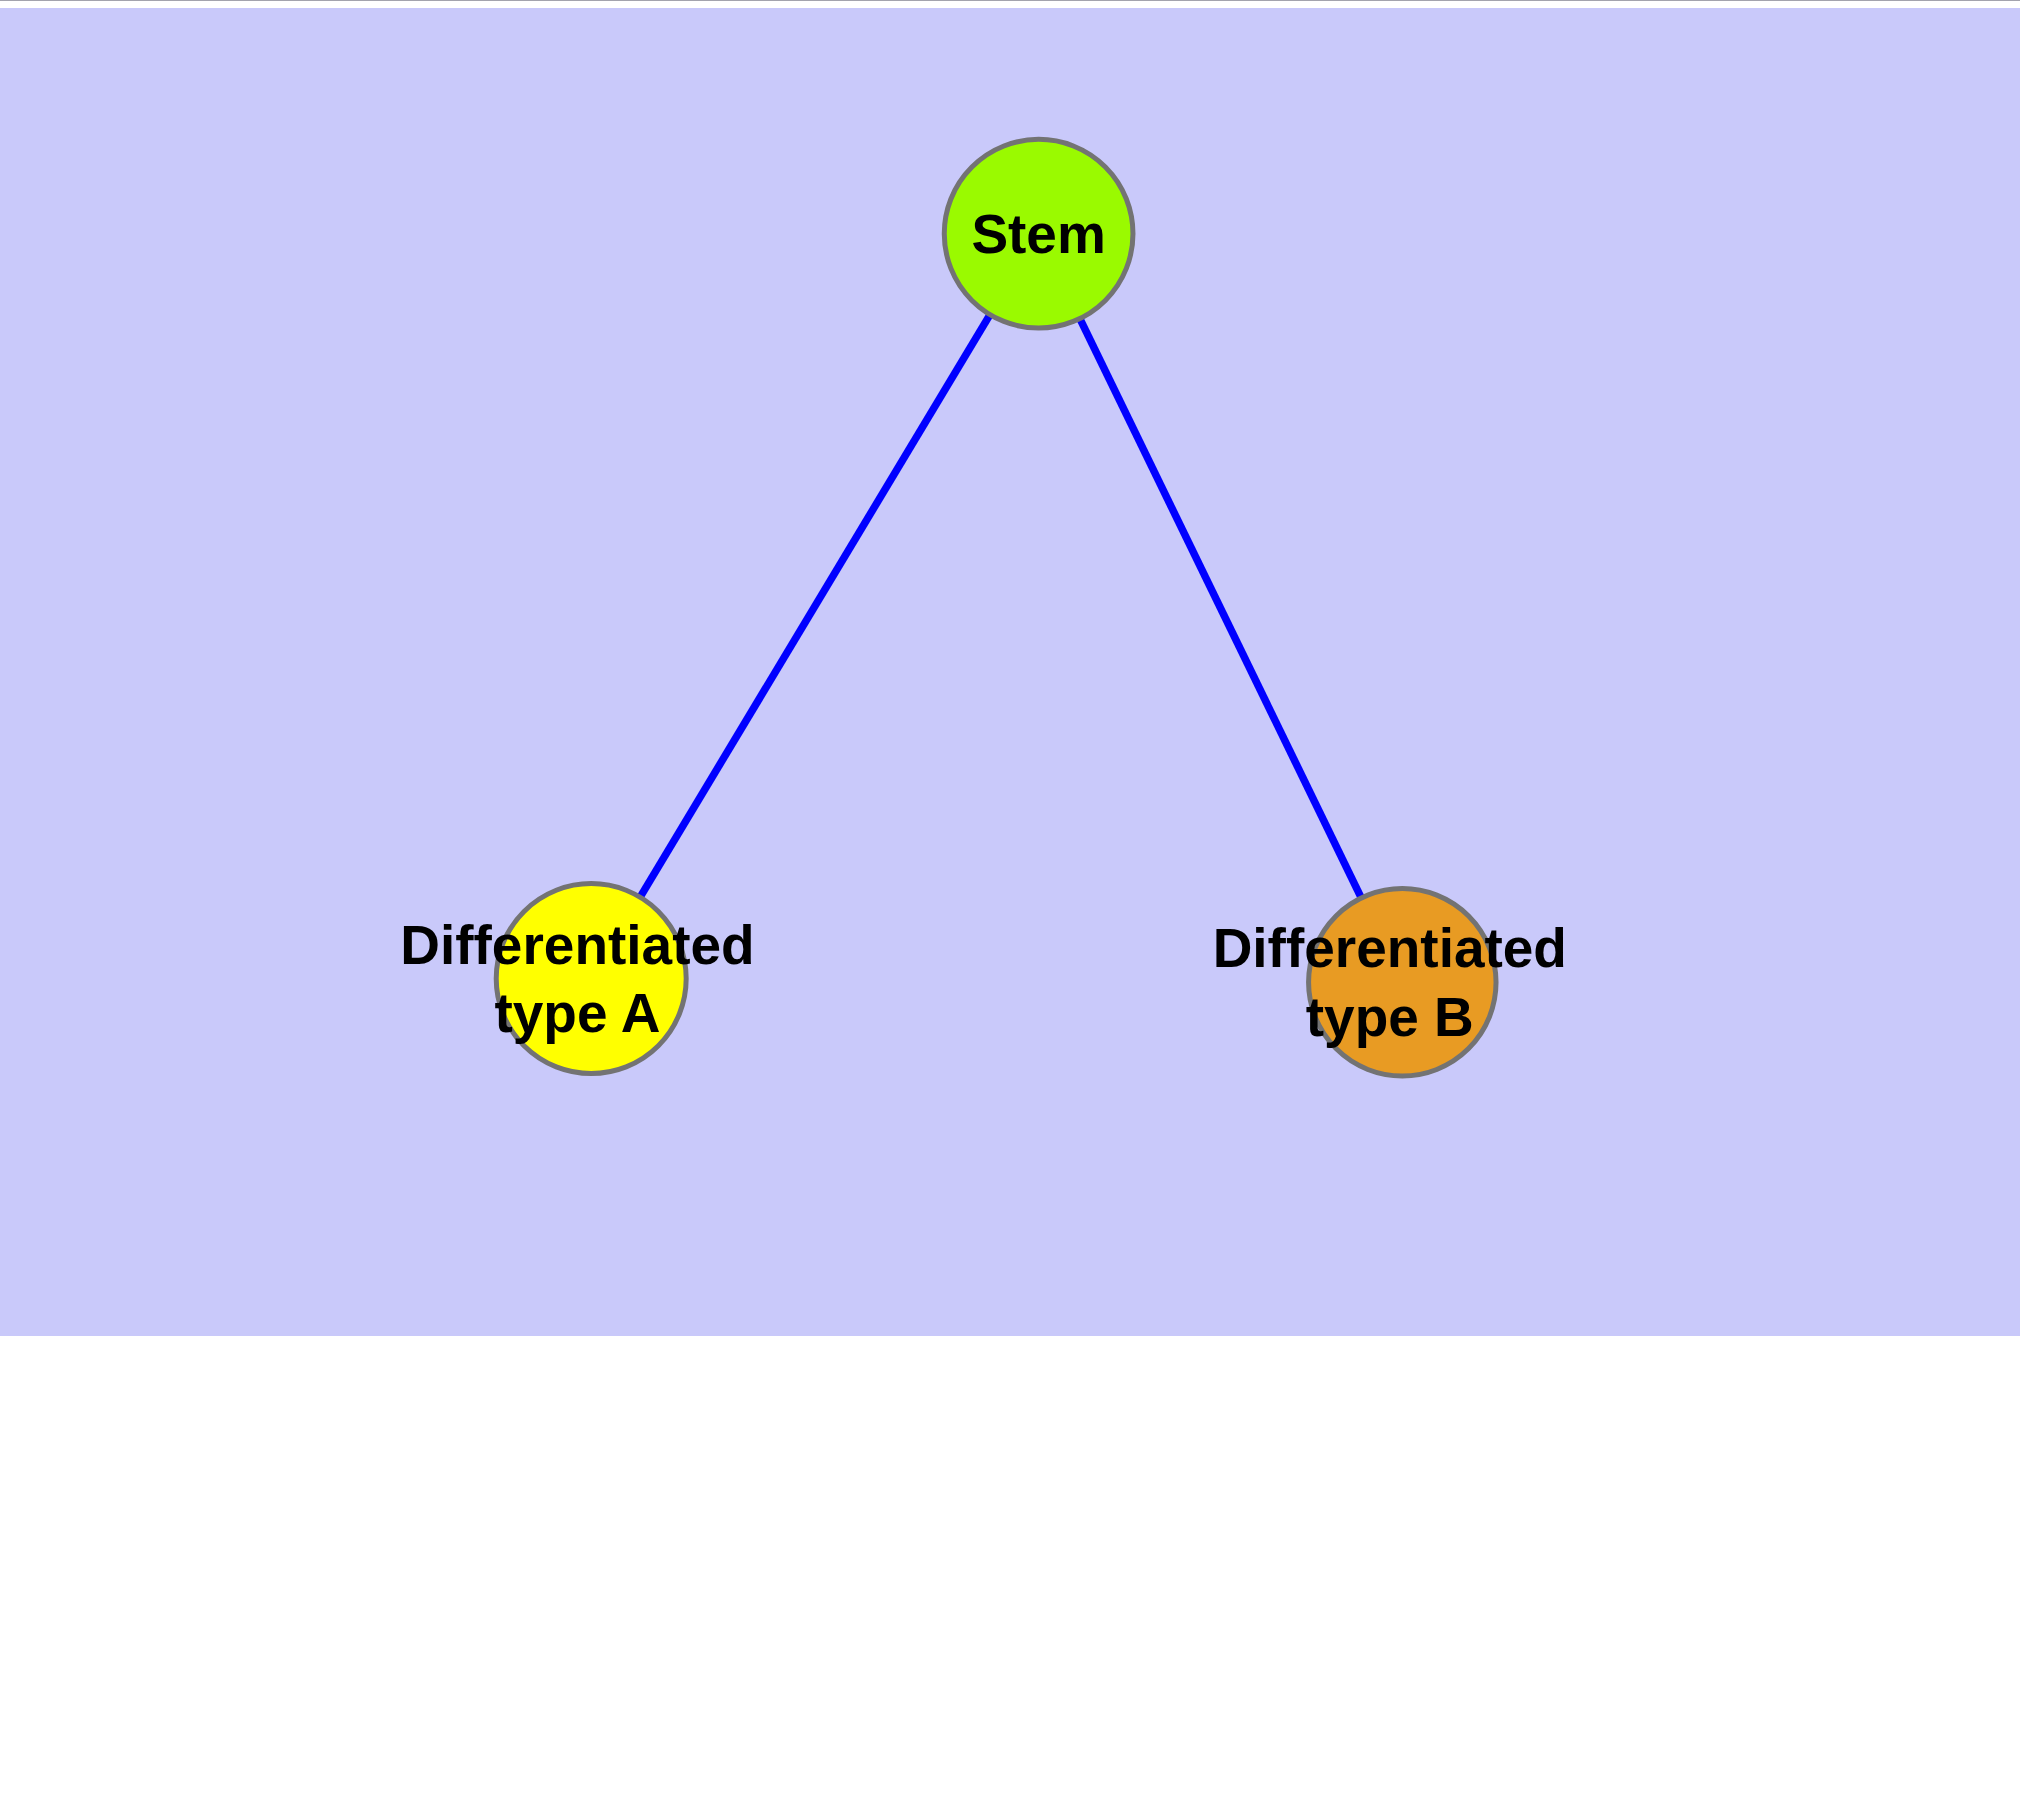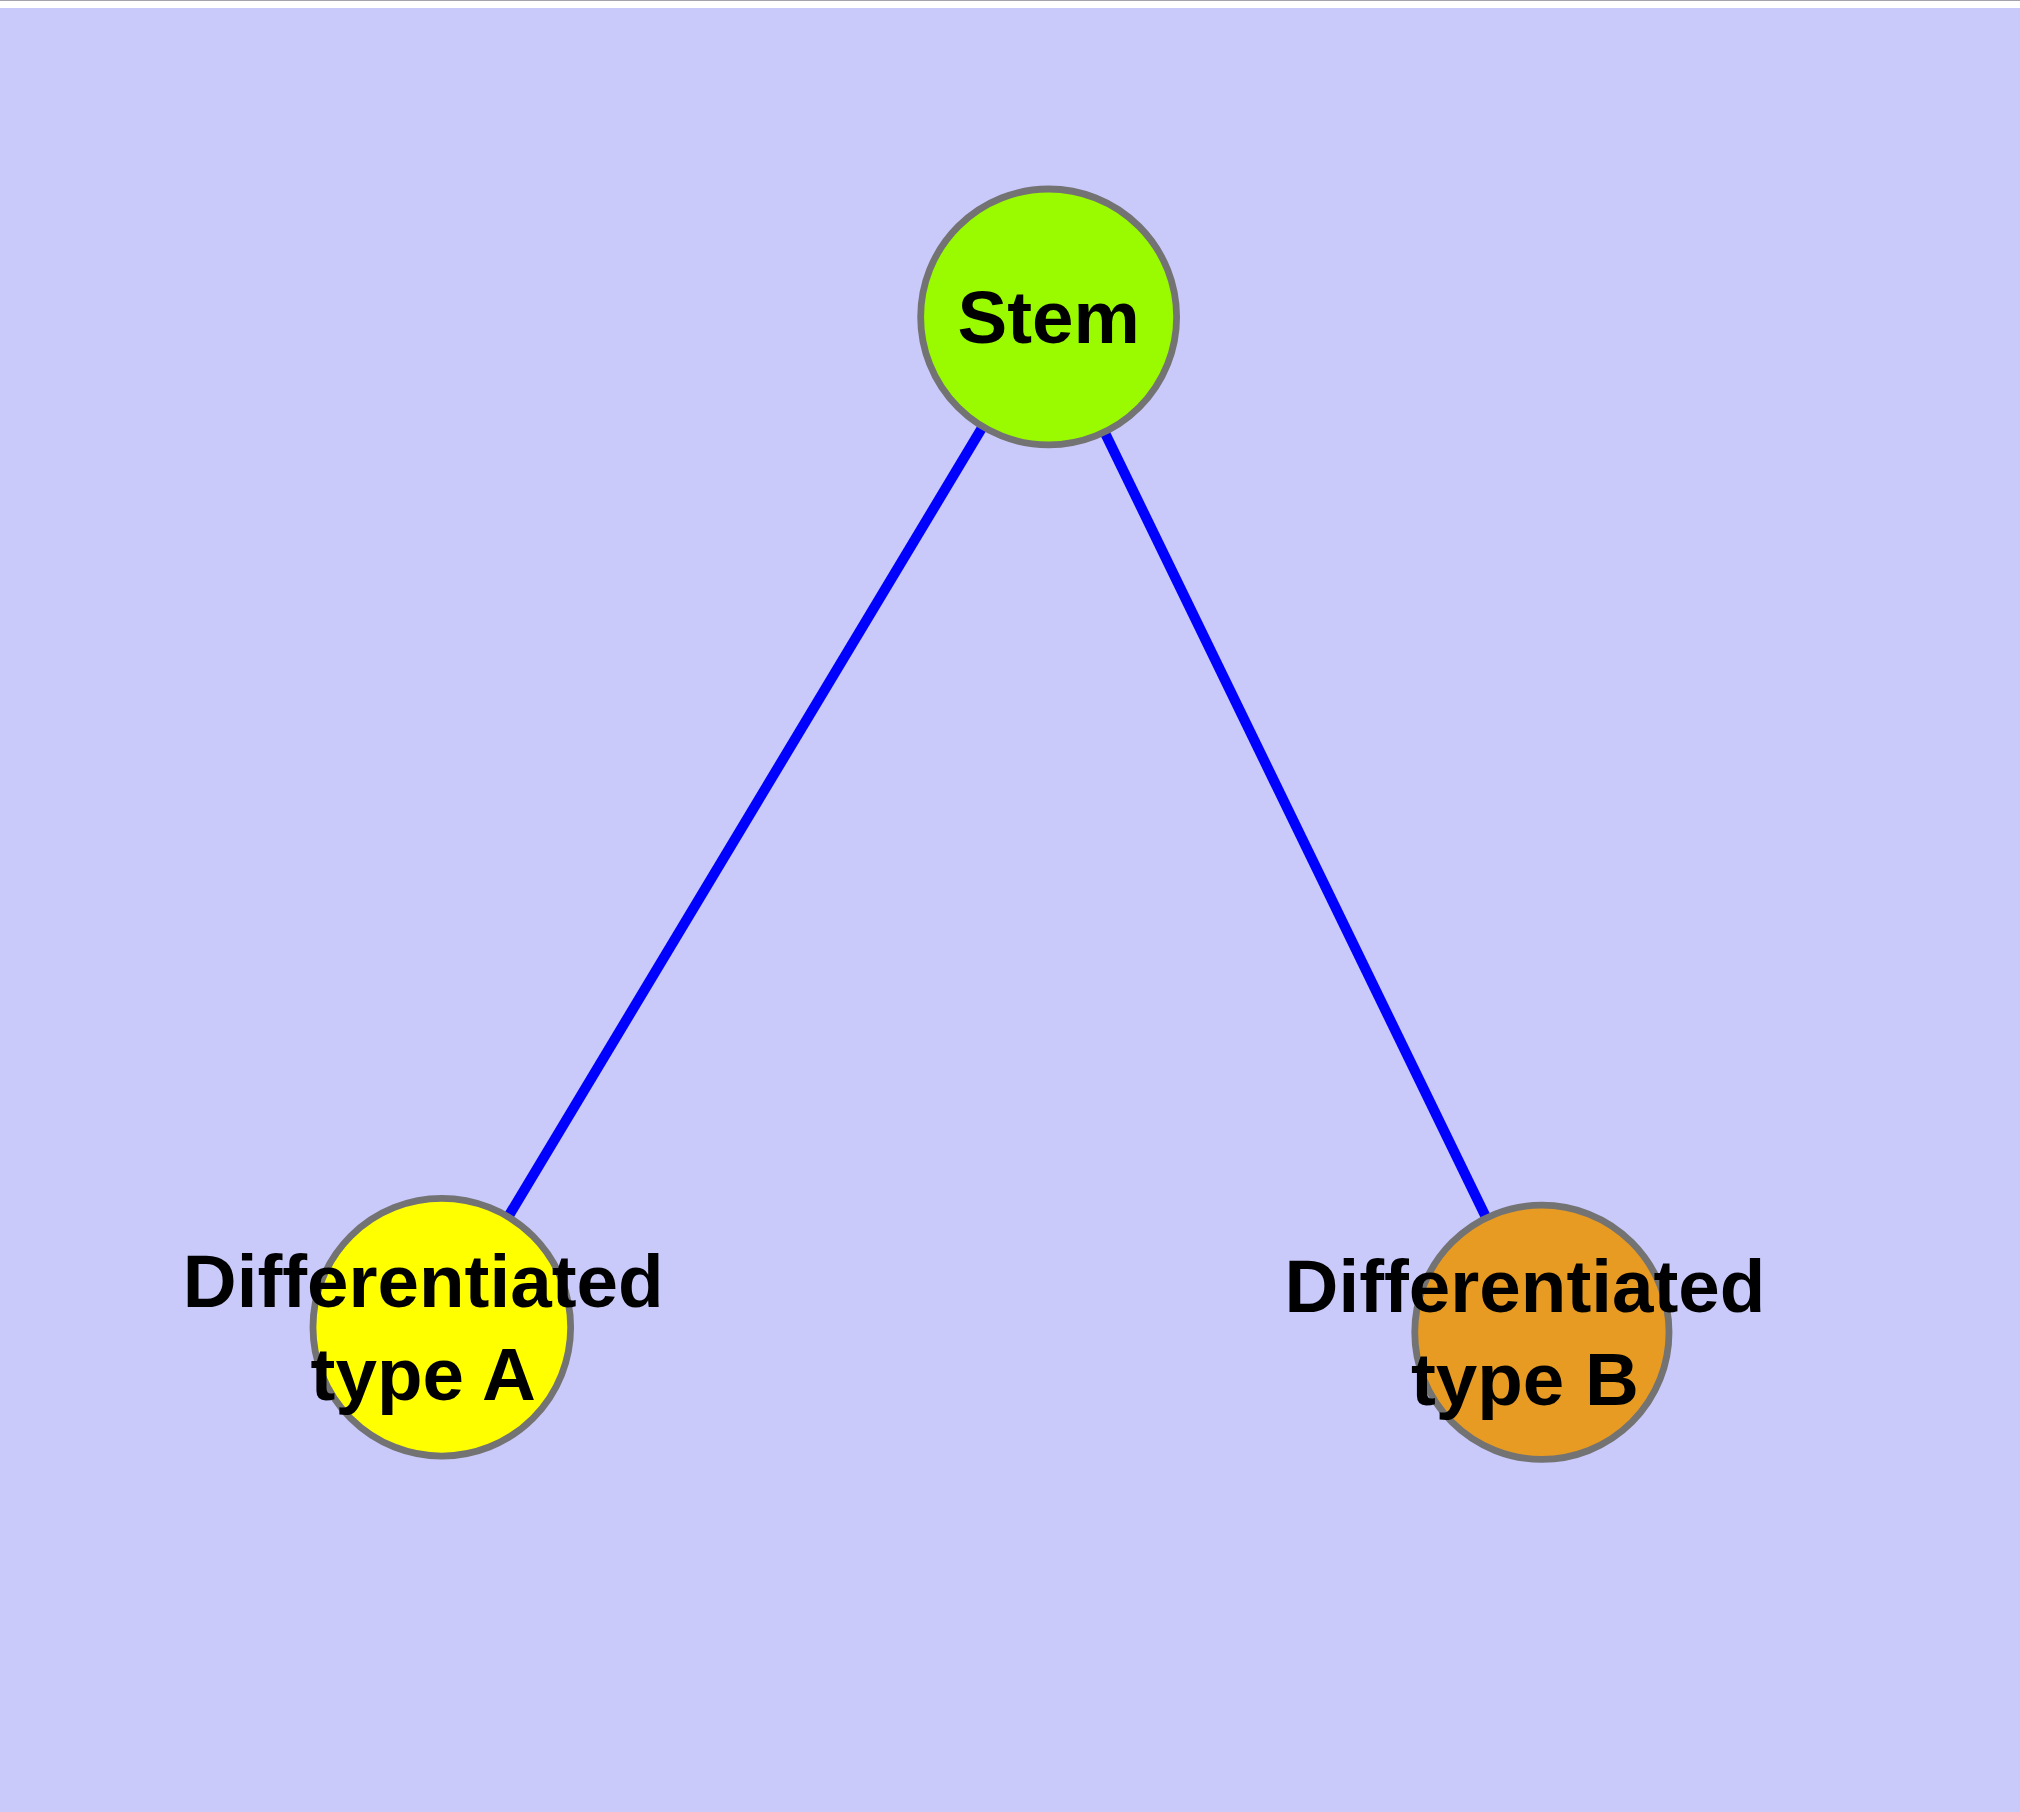--- a/index.html
+++ b/index.html
@@ -30,21 +30,21 @@
       height: 100%;
       z-index: 1;
     }
     .graph-svg text {
       font-family: "Liberation Sans", sans-serif;
     }
   </style>
 </head>
 <body>
 
-<div class="stage" style="width: 2021px; height: 1812px; background: rgb(201, 201, 250);">
+<div class="stage" style="width: 2021px; height: 1336px; background: rgb(201, 201, 250);">
   <div class="top-strip" style="height: 6.8px; background: rgb(255, 255, 255); border-top: 1.7px solid rgb(163, 163, 173);"></div>
   <svg id="graph-svg" class="graph-svg" xmlns="http://www.w3.org/2000/svg" preserveAspectRatio="xMidYMid meet" viewBox="0 0 2384 2138">
       <line x1="1237" y1="374" x2="521" y2="1566" stroke="#0000FF" stroke-width="12"></line>
       <line x1="1237" y1="374" x2="1819" y2="1572" stroke="#0000FF" stroke-width="12"></line>
       <circle cx="1237" cy="374" r="151" fill="#9AFA00" stroke="#737373" stroke-width="8"></circle>
       <text text-anchor="middle" fill="#000000" font-size="88" font-weight="bold"><tspan x="1237" y="405">Stem</tspan></text>
       <circle cx="521" cy="1566" r="152" fill="#FFFF00" stroke="#737373" stroke-width="8"></circle>
       <text text-anchor="middle" fill="#000000" font-size="88" font-weight="bold"><tspan x="499" y="1542">Differentiated</tspan><tspan x="499" y="1652">type A</tspan></text>
       <circle cx="1819" cy="1572" r="150" fill="#E89B23" stroke="#737373" stroke-width="8"></circle>
       <text text-anchor="middle" fill="#000000" font-size="88" font-weight="bold"><tspan x="1799" y="1548">Differentiated</tspan><tspan x="1799" y="1658">type B</tspan></text>

